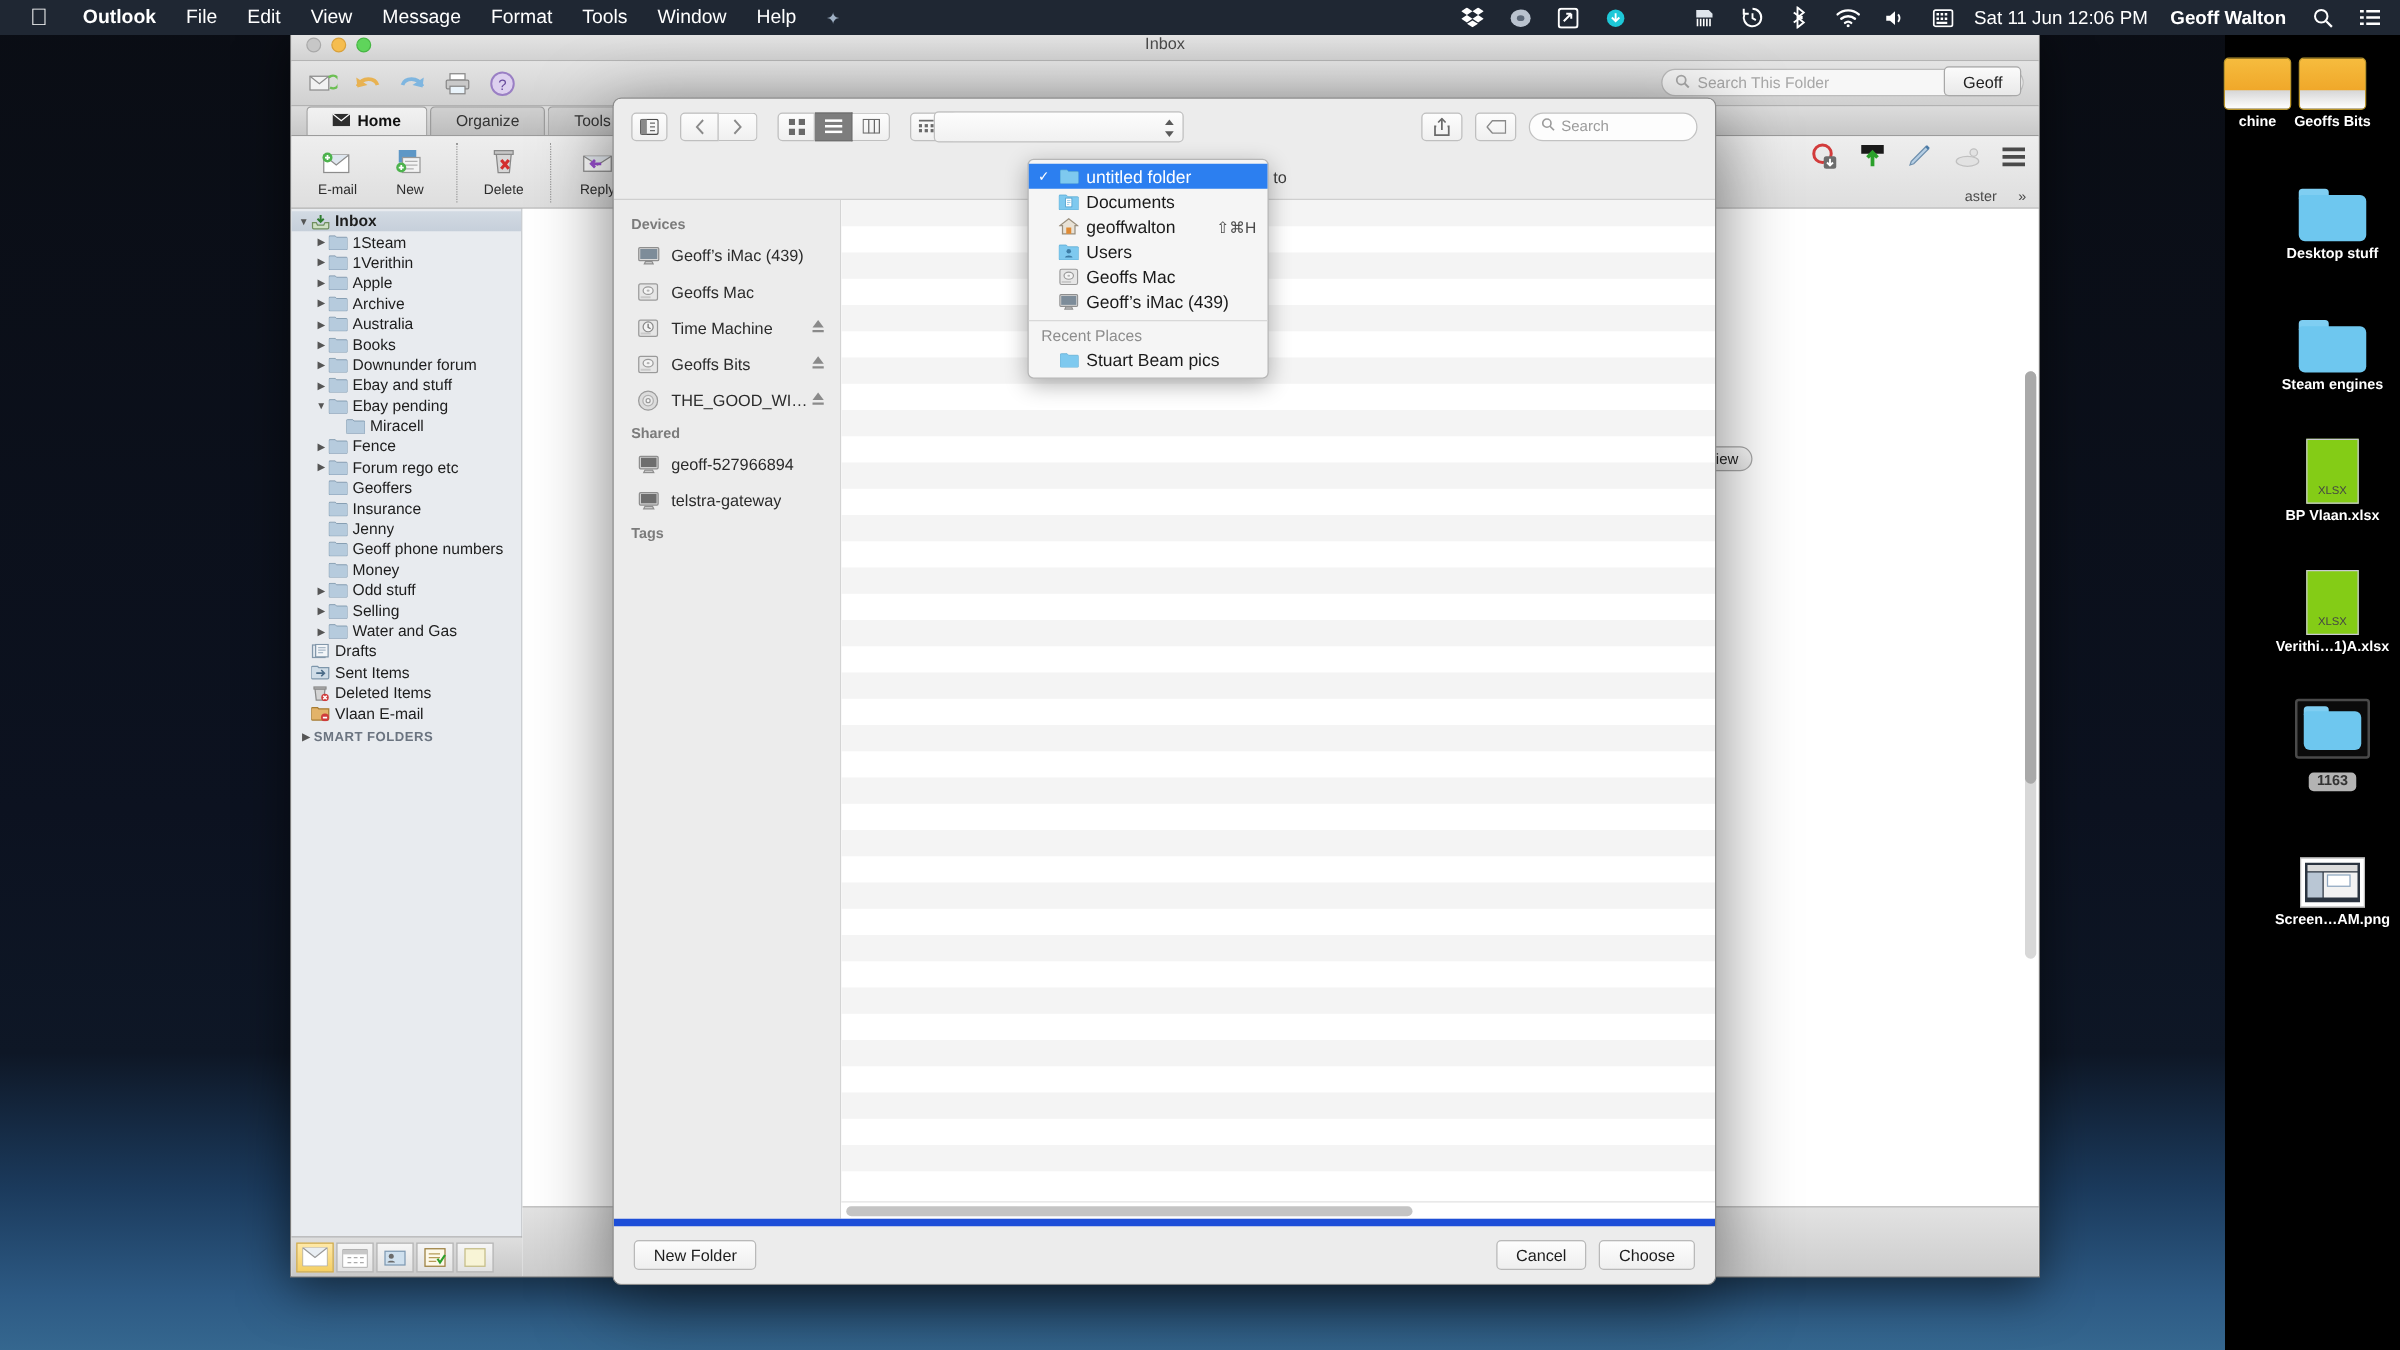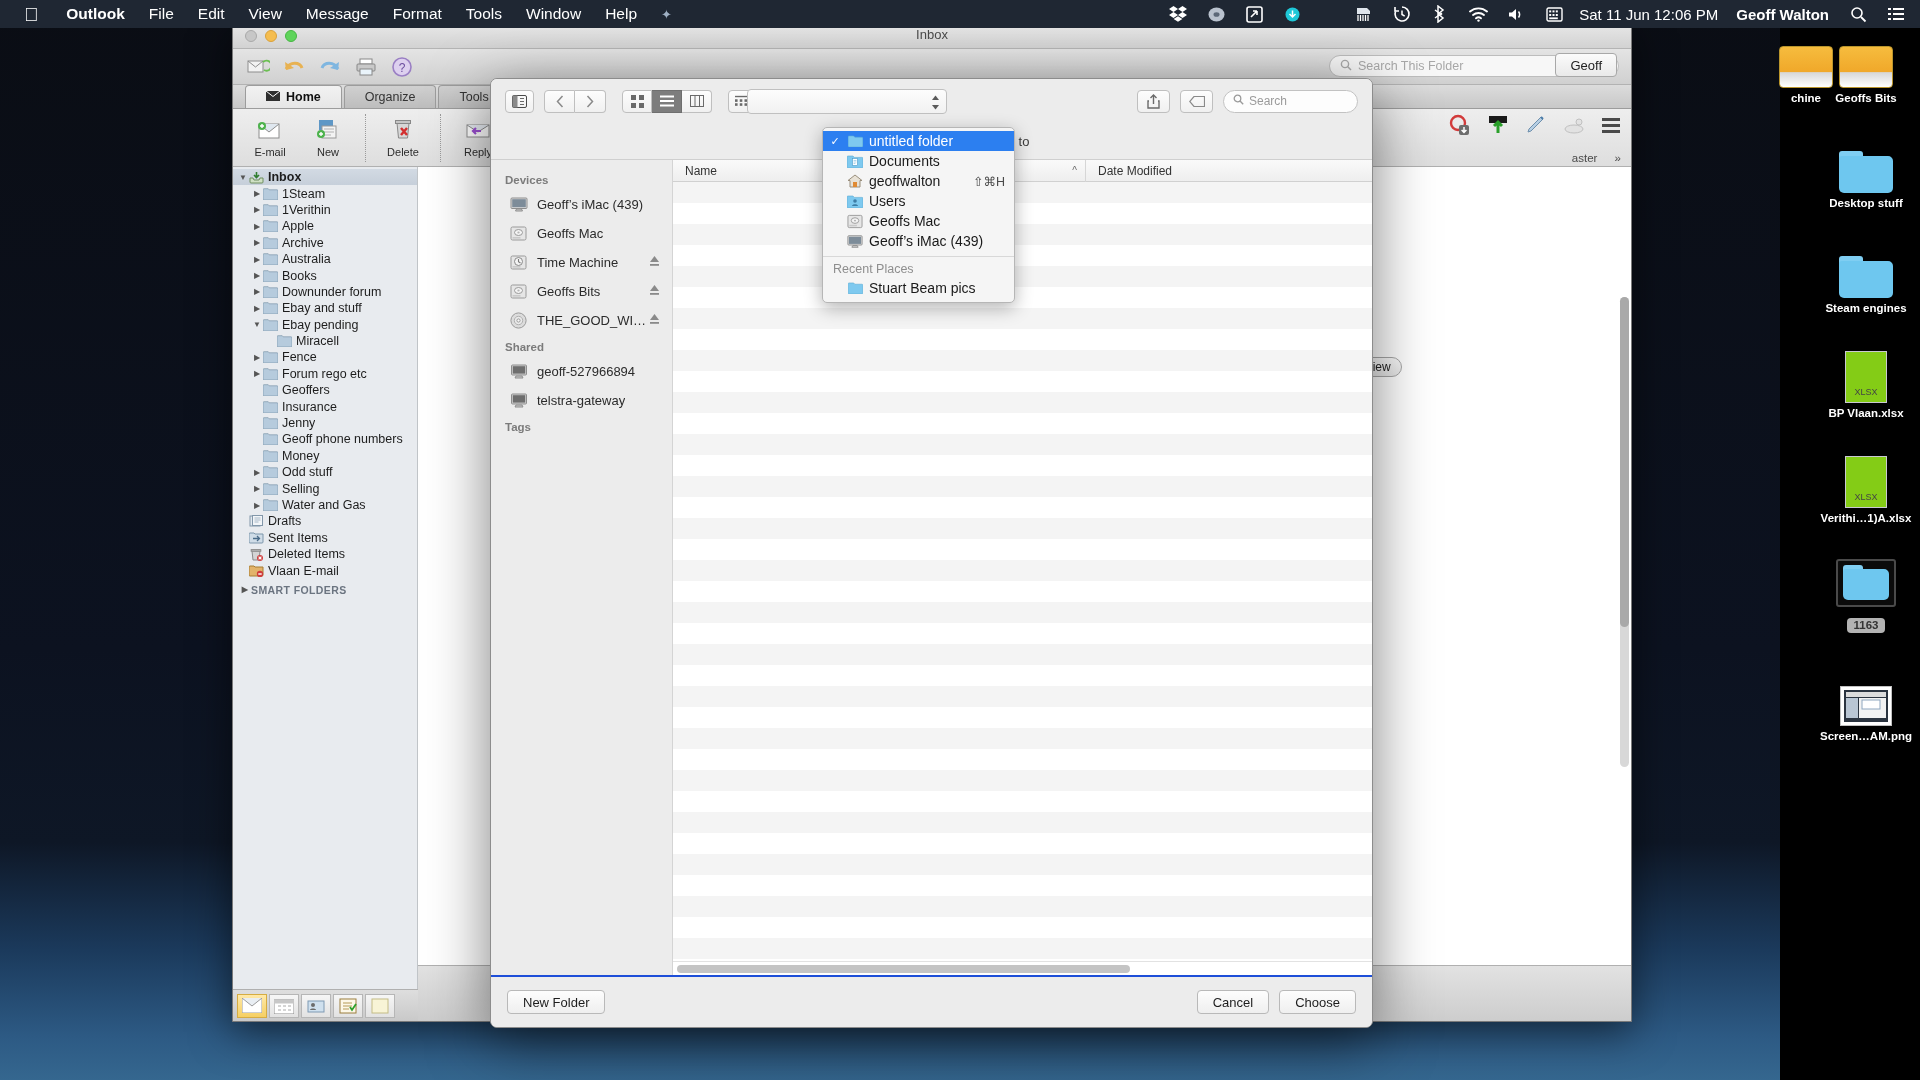--- a/index.html
+++ b/index.html
@@ -246,21 +246,21 @@
   #fl-rows { flex: 1; overflow: hidden; }
   .fl-row { height: 21px; }
   .fl-row.alt { background: #f4f4f4; }
   #fl-hscroll {
     height: 14px; background: #fff; border-top: 1px solid #e2e2e2;
     display: flex; align-items: center; padding: 0 4px;
   }
   #fl-hscroll .bar { height: 8px; width: 453px; background: #c4c4c4; border-radius: 4px; }
 
   #dlg-footer {
-    height: 52px; background: #ececec; border-top: 2px solid #1d4ed8;
+    height: 52px; background: #ececec; border-top: 6px solid #1d4ed8;
     display: flex; align-items: center; padding: 0 16px; position: relative;
   }
   .fbtn {
     height: 24px; padding: 0 15px; font-size: 13px; color: #1d1d1d;
     background: linear-gradient(180deg,#fdfdfd,#efefef);
     border: 1px solid #b9b9b9; border-radius: 4px;
     display: flex; align-items: center; justify-content: center;
   }
   #footer-right { position: absolute; right: 16px; display: flex; gap: 10px; }
 
@@ -1094,27 +1094,20 @@
                 <path d="M6 12h6l1 2H5z" fill="#c9c9c9" stroke="#8e8e8e"></path>
               </svg>
             </span>
             <span class="nm">telstra-gateway</span>
           </div>
           <div class="sb-group">Tags</div>
         </div>
     </div>
 
     <div id="dlg-filelist">
-      <div id="fl-header">
-        <div class="c1">
-          <span>Name</span>
-          <span style="font-size:10px;color:#666">^</span>
-        </div>
-        <div class="c2">Date Modified</div>
-      </div>
       <div id="fl-rows">
           <div class="fl-row alt"></div>
           <div class="fl-row"></div>
           <div class="fl-row alt"></div>
           <div class="fl-row"></div>
           <div class="fl-row alt"></div>
           <div class="fl-row"></div>
           <div class="fl-row alt"></div>
           <div class="fl-row"></div>
           <div class="fl-row alt"></div>

